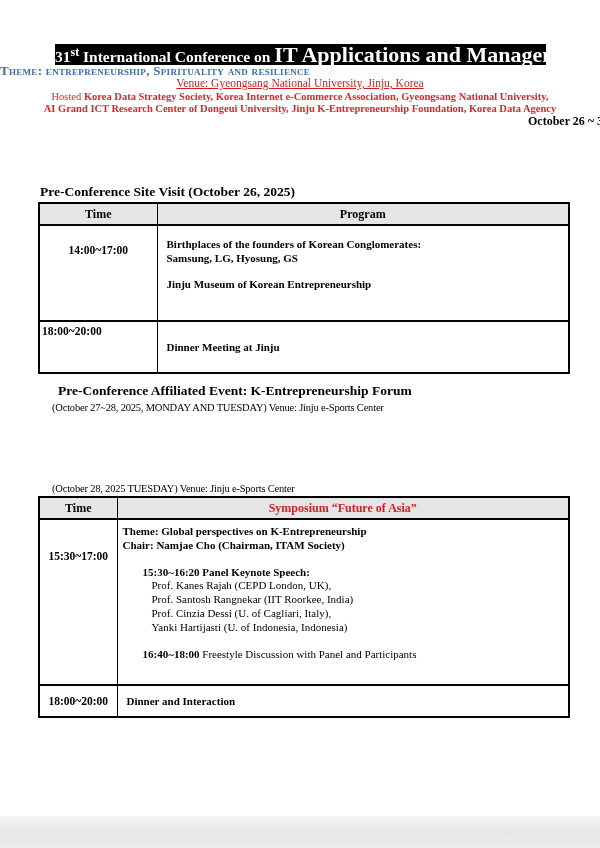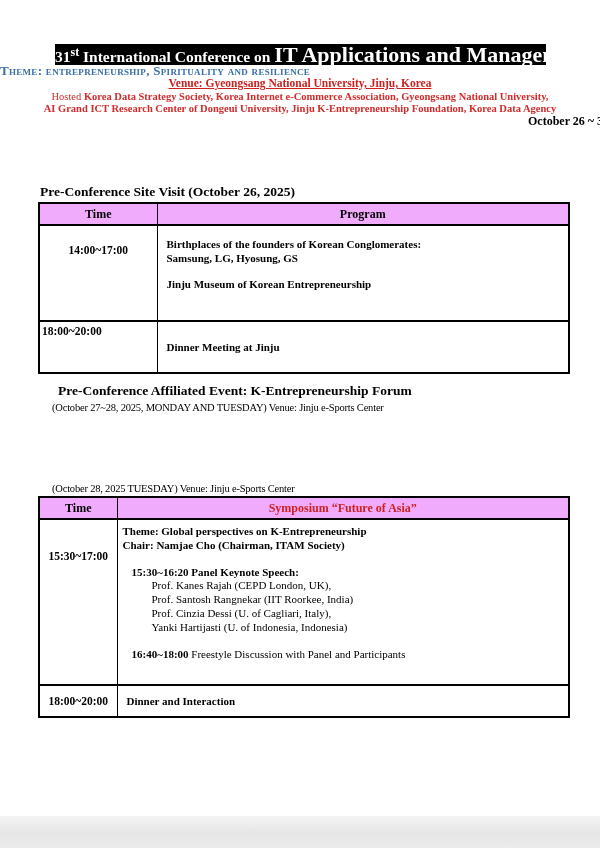--- a/index.html
+++ b/index.html
@@ -14,21 +14,21 @@
     line-height:21px;font-weight:bold;font-size:15.5px;
   }
   .title-bar sup{font-size:12px;vertical-align:super;line-height:0;}
   .title-emph{font-size:22px;}
   .theme-line{
     position:absolute;left:0;top:63px;width:100%;text-align:left;
     color:#3a6fa8;font-weight:bold;font-variant:small-caps;font-size:13px;letter-spacing:.3px;
   }
   .venue-line{
     position:absolute;left:0;top:77px;width:100%;text-align:center;
-    color:#cf1f1f;font-weight:bold;font-size:11.5px;text-decoration:underline;
+    color:#cf1f1f;font-weight:normal;font-size:11.5px;text-decoration:underline;
   }
   .hosted-block{
     position:absolute;left:0;top:91px;width:100%;text-align:center;
     color:#d22b2b;font-size:10.5px;line-height:11.5px;font-weight:bold;
   }
   .hosted-label{font-weight:normal;}
   .date-line{
     position:absolute;left:0;top:114px;width:100%;text-align:right;
     font-weight:bold;font-size:12px;margin-left:36px;
   }
@@ -42,41 +42,41 @@
   .s-sym{left:52px;top:483px;}
   
   table.tbl{
     position:absolute;left:38px;width:530px;border-collapse:collapse;
     border:2px solid #000;table-layout:fixed;font-size:11px;
   }
   .tbl1{top:202px;}
   .tbl2{top:496px;}
   .tbl th,.tbl td{border:1px solid #000;padding:0;vertical-align:top;}
   .tbl tr.head th{
-    height:20px;background:#f0abfc;font-weight:bold;font-size:12px;
+    height:20px;background:#e5e5e5;font-weight:bold;font-size:12px;
     text-align:center;vertical-align:middle;border-bottom:2px solid #000;
   }
   .tbl2 tr.head th.red{color:#cc2222;}
   .tbl1 col.c1{width:118px;} .tbl1 col.c2{width:412px;}
   .tbl2 col.c1{width:78px;}  .tbl2 col.c2{width:452px;}
   .rowsep td{border-bottom:2px solid #000;}
   td.time{font-weight:bold;font-size:11.5px;text-align:center;}
   .tbl1 .r1 td{height:76px;}
   .tbl1 .r1 td.time{padding-top:18px;}
   .tbl1 .r1 td.prog{padding:12px 4px 0 9px;line-height:13.5px;font-weight:bold;}
   .tbl1 .r2 td{height:47px;}
   .tbl1 .r2 td.time{text-align:left;padding:3px 0 0 2px;}
   .tbl1 .r2 td.prog{vertical-align:middle;padding-left:9px;font-weight:bold;}
   .tbl2 .r1 td{height:134px;}
   .tbl2 .r1 td.time{padding-top:30px;margin-top:17px;}
   .tbl2 .r1 td.prog{padding:5px 4px 0 5px;line-height:13.8px;}
   .tbl2 .r2 td{height:30px;vertical-align:middle;}
   .tbl2 .r2 td.prog{padding-left:9px;font-weight:bold;}
   .b{font-weight:bold;}
-  .ind1{margin-left:9px;}
+  .ind1{margin-left:20px;}
   .ind2{margin-left:29px;}
   .gap{height:13px;}
   
   .scan-band{
     position:absolute;left:0;top:816px;width:600px;height:32px;
     background:linear-gradient(180deg,#f4f4f4 0%,#e6e6e6 55%,#ececec 100%);
   }
 </style>
 </head>
 <body>

